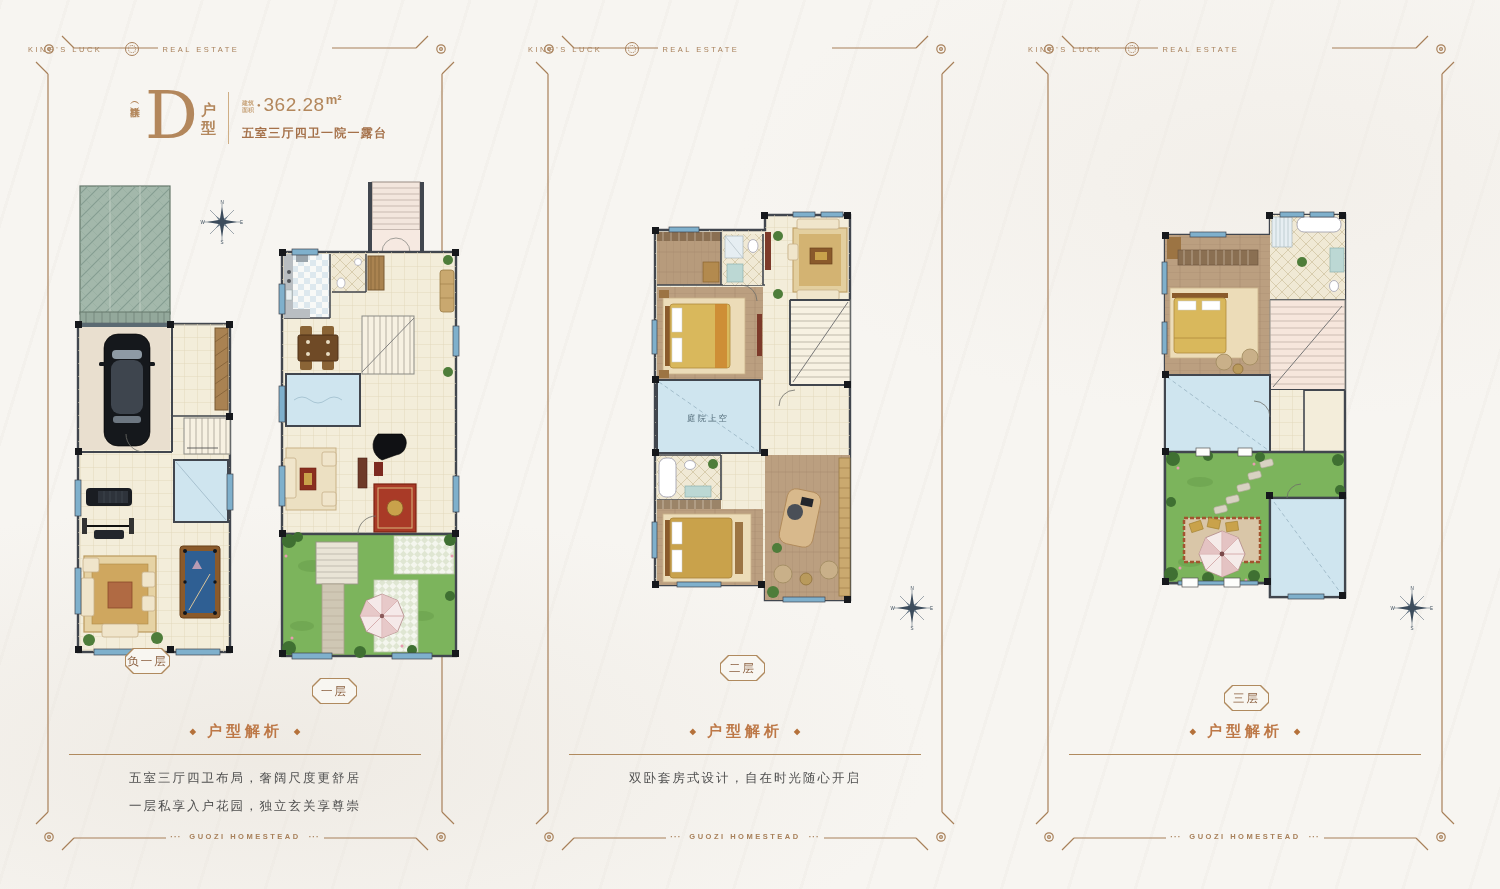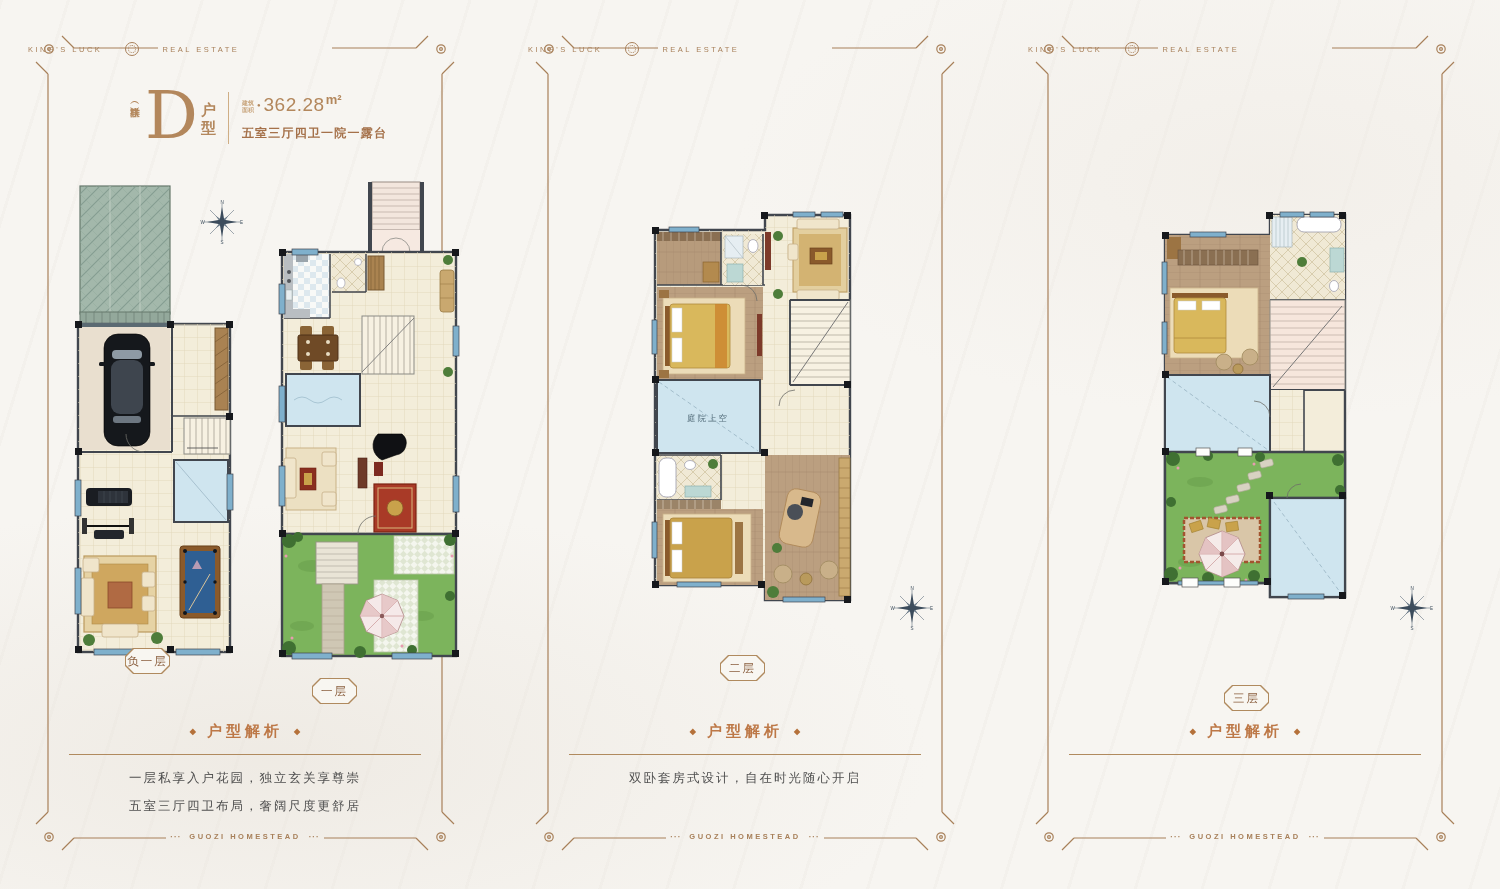--- a/index.html
+++ b/index.html
@@ -390,22 +390,22 @@
         <div class="oct-inner">一层</div>
     </div>
 
     <div class="analysis">
       <div class="analysis-title">
         <span class="dia">◆</span>
         <span>户型解析</span>
         <span class="dia">◆</span>
       </div>
       <div class="analysis-rule"></div>
+      <p>五室三厅四卫布局，奢阔尺度更舒居</p>
       <p>一层私享入户花园，独立玄关享尊崇</p>
-      <p>五室三厅四卫布局，奢阔尺度更舒居</p>
     </div>
 
     <div class="brand-footer">
       <span class="ticks">···</span>
       <span>GUOZI HOMESTEAD</span>
       <span class="ticks">···</span>
     </div>
   </div>
 
   <div class="panel" style="left:528px">

